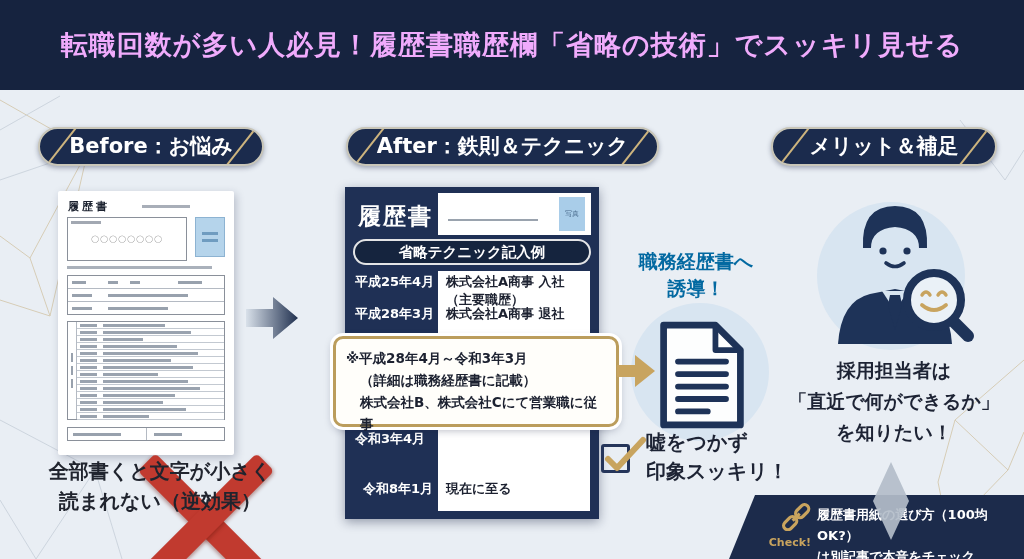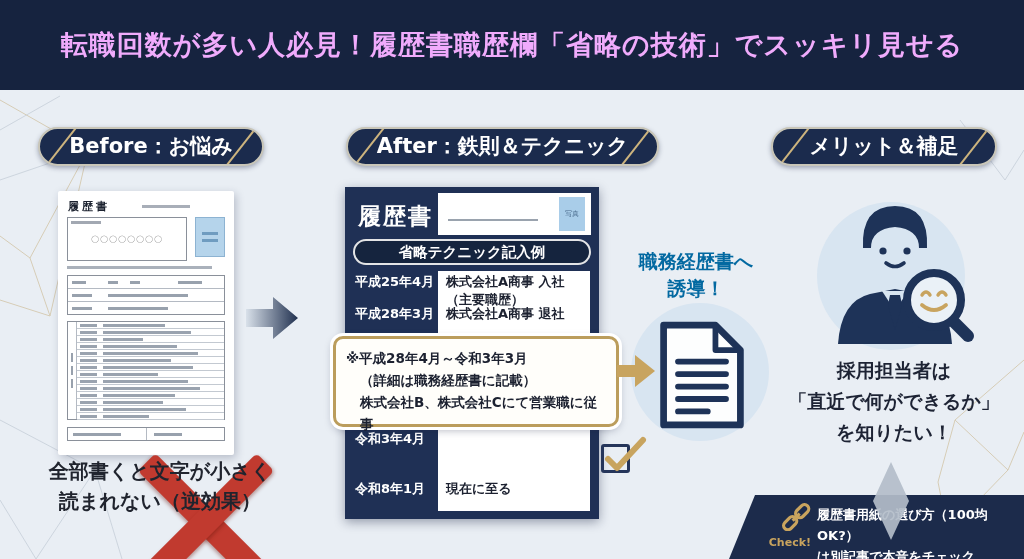--- a/index.html
+++ b/index.html
@@ -275,21 +275,21 @@
       <div class="centry" style="top:2px;">
         <div>株式会社A商事 入社</div>
           <div>（主要職歴）</div>
       </div>
       <div class="centry" style="top:34px;">株式会社A商事 退社</div>
       <div class="centry" style="top:209px;">現在に至る</div>
     </div>
     <div class="cdate" style="top:86px;">平成25年4月</div>
     <div class="cdate" style="top:118px;">平成28年3月</div>
     <div class="cdate" style="top:243px;">令和3年4月</div>
-    <div class="cdate" style="top:293px;">令和8年1月</div>
+    <div class="cdate" style="top:293px;margin-left:8px;">令和8年1月</div>
   </div>
 
   <div class="callout">
     <div>※平成28年4月～令和3年3月</div>
     <div class="ind">（詳細は職務経歴書に記載）</div>
     <div class="ind">株式会社B、株式会社Cにて営業職に従事</div>
   </div>
   <svg class="gold-arrow" width="38" height="36" viewBox="0 0 38 36">
     <polygon points="0,12 18,12 18,2 38,18 18,34 18,24 0,24" fill="#c8a45f"></polygon>
   </svg>
@@ -307,20 +307,24 @@
         <line x1="25" y1="58" x2="75" y2="58"></line>
       <line x1="25" y1="71" x2="75" y2="71"></line>
         <line x1="25" y1="84" x2="75" y2="84"></line>
       <line x1="25" y1="97" x2="56" y2="97"></line>
     </g>
   </svg>
   <div class="checkbox">
     <svg width="46" height="42" viewBox="0 0 46 42">
       <polyline points="6,25 15,34 41,6" fill="none" stroke="#c8a45f" stroke-width="6" stroke-linecap="round" stroke-linejoin="round"></polyline>
     </svg>
+  </div>
+  <div class="check-text">
+    <div>嘘をつかず</div>
+    <div>印象スッキリ！</div>
   </div>
 
   <div class="circle merit-circle"></div>
   <svg class="person-svg" width="156" height="156" viewBox="0 0 156 156">
     <rect x="49" y="30" width="56" height="54" rx="22" fill="#d8e5f1"></rect>
     <path d="M45,54 Q43,12 77,12 Q111,12 109,54 L101,54 Q101,35 77,33 Q53,35 53,54 Z" fill="#1e3358"></path>
     <circle cx="65" cy="57" r="3.6" fill="#1e3358"></circle>
       <circle cx="89" cy="57" r="3.6" fill="#1e3358"></circle>
     <path d="M68,69 Q77,76 86,69" fill="none" stroke="#1e3358" stroke-width="3.6" stroke-linecap="round"></path>
     <path d="M20,150 Q23,107 52,100 L77,95 L102,100 Q131,107 134,150 Z" fill="#1e3358"></path>

